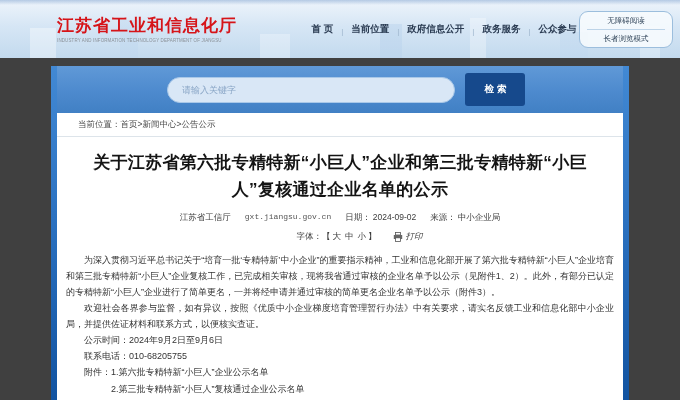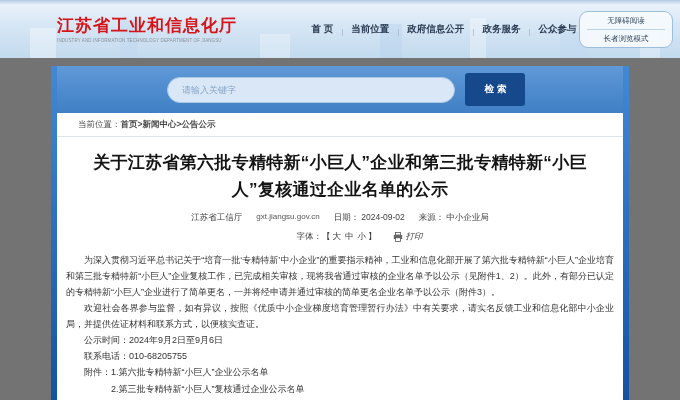--- a/index.html
+++ b/index.html
@@ -1,18 +1,18 @@
 <!DOCTYPE html>
 <html><head>
 <meta charset="utf-8">
 <style>
   * { margin:0; padding:0; box-sizing:border-box; }
   html,body { width:680px; height:400px; overflow:hidden; background:#fff; }
   body { font-family:"Liberation Sans", sans-serif; }
-  .page { position:relative; width:680px; height:400px; background:#737373; }
+  .page { position:relative; width:680px; height:400px; background:#404040; }
 
   
   .banner {
     position:relative; height:58px; width:680px;
     background:linear-gradient(180deg,#eef4fb 0%,#d6e6f5 45%,#c3daee 100%);
     display:flex; align-items:center; overflow:hidden;
   }
   .banner::before {
     content:""; position:absolute; left:0; top:0; right:0; height:5px;
     background:linear-gradient(180deg,rgba(110,150,200,.45),rgba(110,150,200,0));
@@ -59,29 +59,29 @@
                   background:#d9e7f6; padding:0 14px; font-size:9px; color:#33506e; outline:none;
                   font-family:"Liberation Sans",sans-serif; }
   .search-input::placeholder { color:#8aa6c6; }
   .search-btn { margin-left:10px; width:60px; height:33px; background:#16498c; color:#fff; border:none;
                 border-radius:3px; font-size:9.5px; font-weight:700; letter-spacing:3px; padding-left:4px;
                 cursor:pointer; font-family:"Liberation Sans",sans-serif; }
 
   
   .breadcrumb { height:24px; line-height:23px; background:#fff; border-bottom:1px solid #dde4ea;
                 font-size:8.5px; color:#4a4a4a; padding-left:21px; white-space:nowrap; }
-  .breadcrumb .bc-path { color:#4a4a4a; cursor:pointer;font-weight:bold; }
+  .breadcrumb .bc-path { color:#4a4a4a; cursor:pointer; }
 
   
   .article { padding-top:12px; }
   .article-title { font-size:17px; font-weight:700; color:#141414; text-align:center;
                    line-height:1.6; padding:0 30px; letter-spacing:.3px; }
   .meta { display:flex; justify-content:center; align-items:flex-start; gap:14px; margin-top:9px;
           font-size:8.5px; color:#3c3c3c; white-space:nowrap; }
-  .meta .site { font-family:Liberation Sans, sans-serif; font-size:8px; color:#555; }
+  .meta .site { font-family:Liberation Mono, monospace; font-size:8px; color:#555; }
   .meta .pair { display:inline-flex; gap:2px; }
   .meta2 { display:flex; justify-content:center; align-items:center; margin-top:7px;
            font-size:8.5px; color:#3c3c3c; white-space:nowrap;padding-left:39px; }
   .fc { margin:0 2px; cursor:pointer; }
   .print { display:inline-flex; align-items:center; gap:3px; margin-left:16px; cursor:pointer;font-style:italic; }
   .print svg { display:block; }
 
   .body-text { margin-top:9px; padding:0 9px; font-size:9px; color:#333; line-height:1.78;
                text-align:justify; }
   .body-text p { text-indent:2em; }

